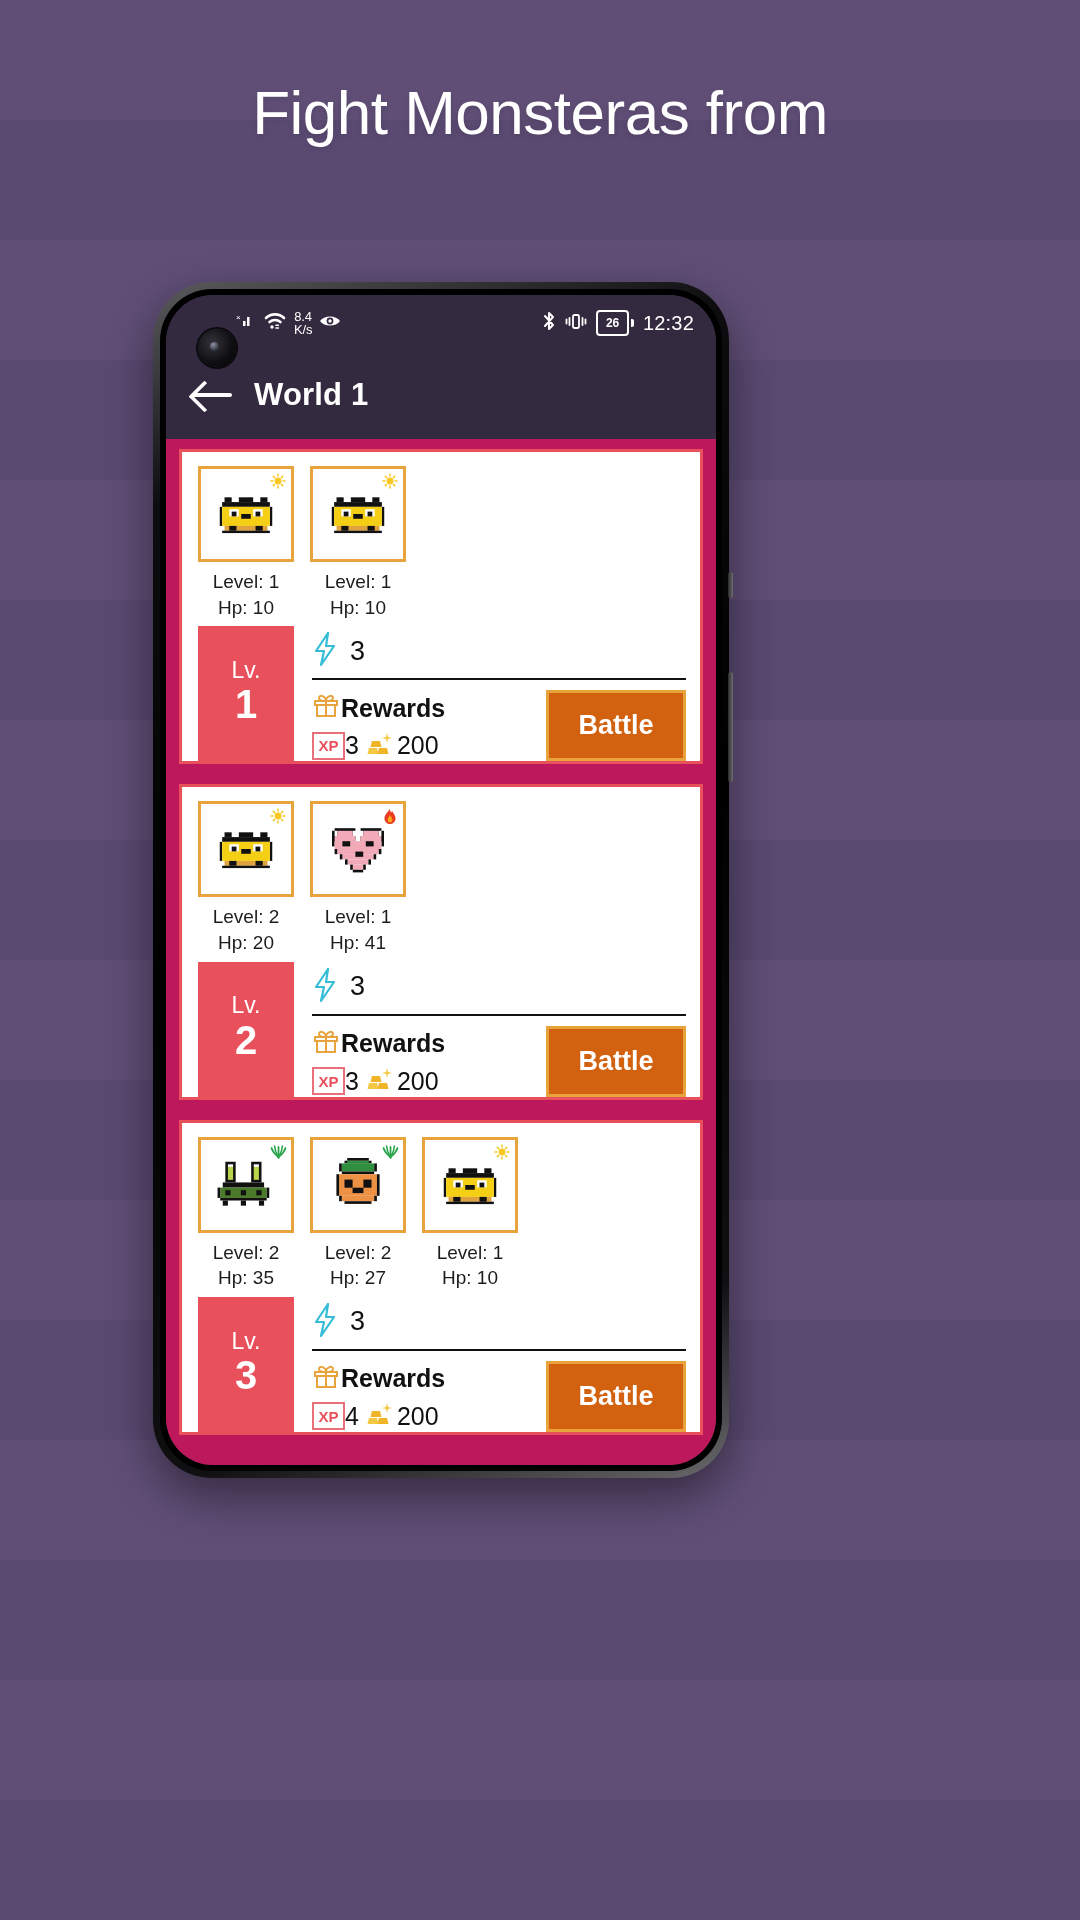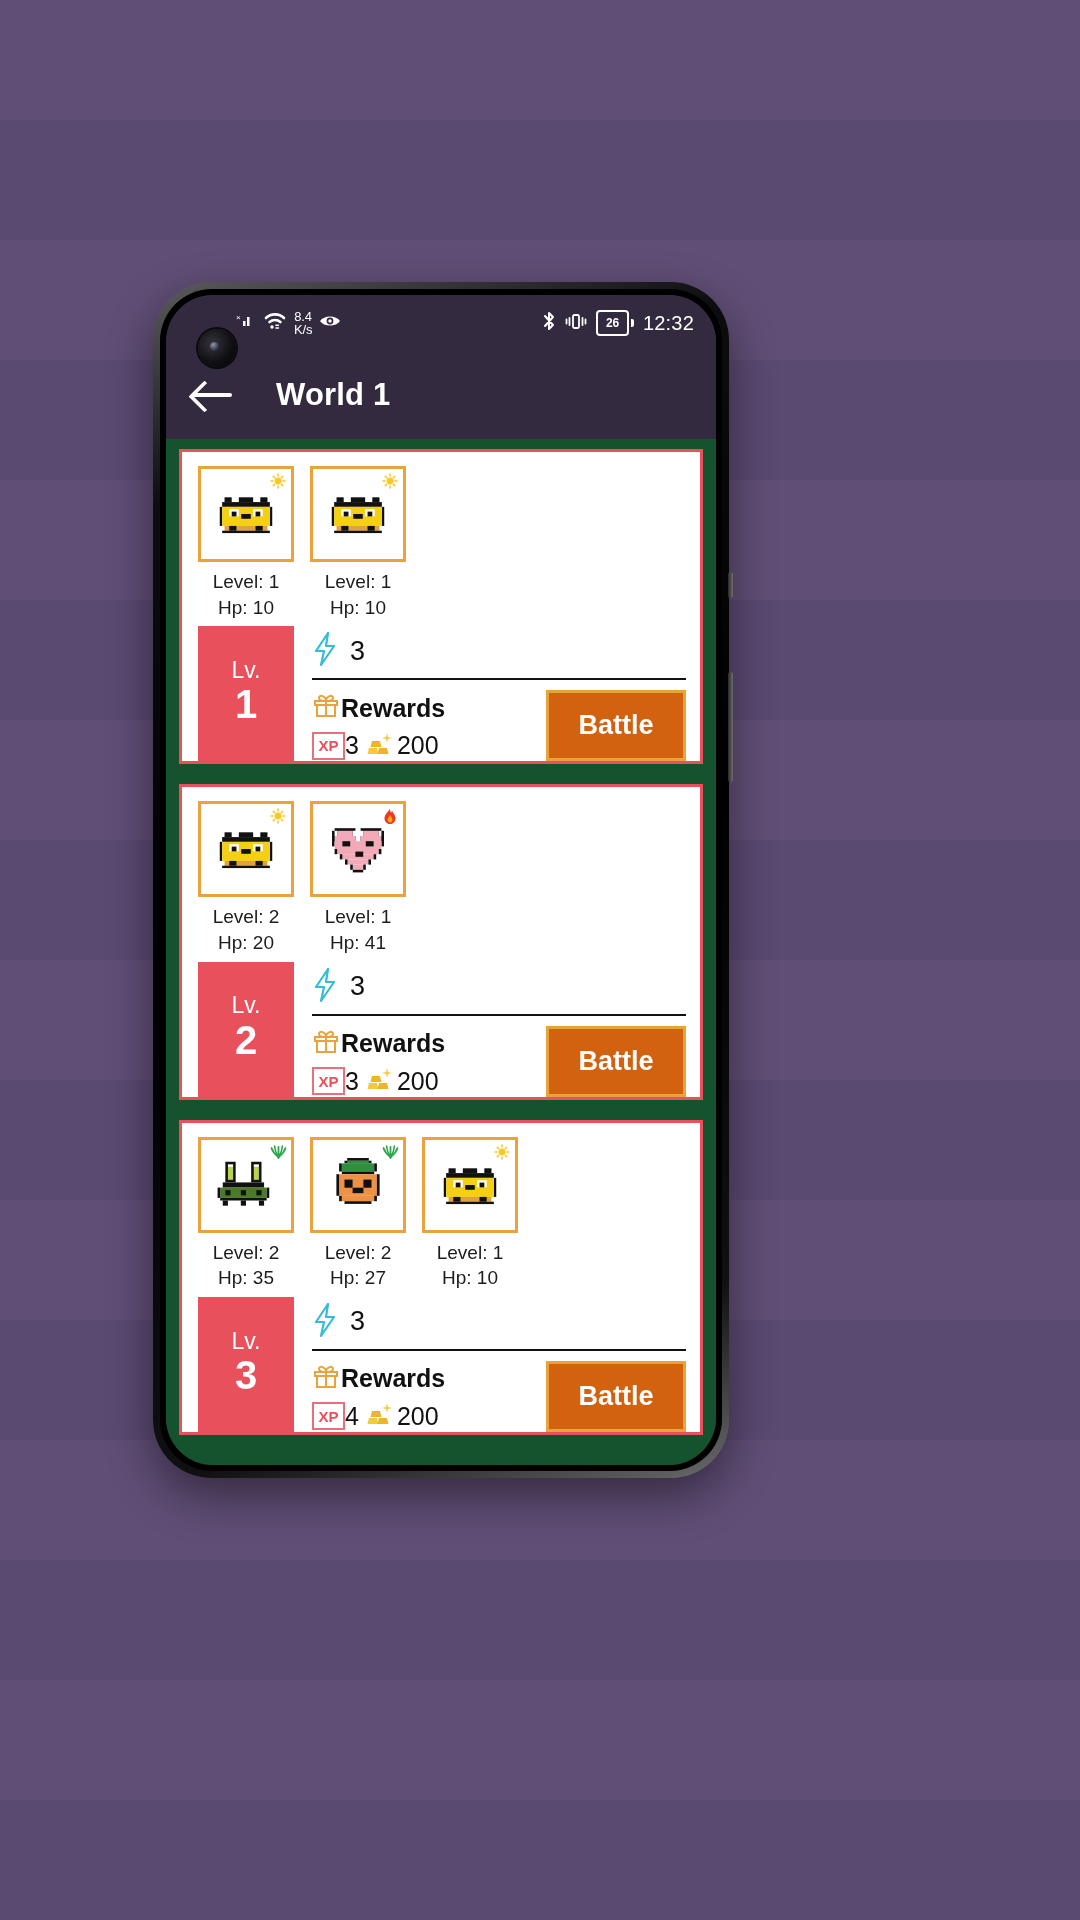--- a/index.html
+++ b/index.html
@@ -105,35 +105,35 @@
   }
   .batt-tip { width: 3px; height: 8px; background: #fff; border-radius: 0 2px 2px 0; margin-left: 2px; }
   .clock { font-size: 20px; letter-spacing: 0.2px; }
 
   
   .appbar {
     height: 88px;
     background: #342a40;
     display: flex; align-items: center;
     padding: 0 26px;
-    gap: 44px;
+    gap: 22px;
   }
   .back-arrow { width: 40px; height: 30px; position: relative; cursor: pointer; }
   .back-arrow::before {
     content:""; position:absolute; left:0; top:13px; width:40px; height:4px; background:#fff; border-radius:2px;
   }
   .back-arrow::after {
     content:""; position:absolute; left:1px; top:5px; width:19px; height:19px;
     border-left:4px solid #fff; border-bottom:4px solid #fff; transform: rotate(45deg); border-radius:2px;
   }
   .appbar-title { color:#fff; font-size: 31px; font-weight: 700; letter-spacing: 0.2px; }
 
   
   .list {
-    background: #14532d;
+    background: #be185d;
     padding: 10px 13px 0 13px;
     height: calc(100% - 144px);
     overflow: hidden;
   }
   .card {
     background: #fff;
     border: 3px solid #e8505b;
     margin-bottom: 20px;
   }
   .monster-row {
@@ -247,20 +247,21 @@
     <i style="top: 1080px; height: 120px; background: rgba(0, 0, 0, 0.024);"></i>
     <i style="top: 1200px; height: 120px; background: rgba(255, 255, 255, 0.02);"></i>
     <i style="top: 1320px; height: 120px; background: rgba(0, 0, 0, 0.024);"></i>
     <i style="top: 1440px; height: 120px; background: rgba(255, 255, 255, 0.02);"></i>
     <i style="top: 1560px; height: 120px; background: rgba(0, 0, 0, 0.024);"></i>
     <i style="top: 1680px; height: 120px; background: rgba(255, 255, 255, 0.02);"></i>
     <i style="top: 1800px; height: 120px; background: rgba(0, 0, 0, 0.024);"></i>
   </div>
 
 <div class="promo-title">
+  <div>Fight Monsteras from</div>
 </div>
 
 <div class="phone">
   <div class="side-btn b1"></div>
   <div class="side-btn b2"></div>
   <div class="phone-inner">
     <div class="screen">
 
       <div class="punchhole"></div>
 

